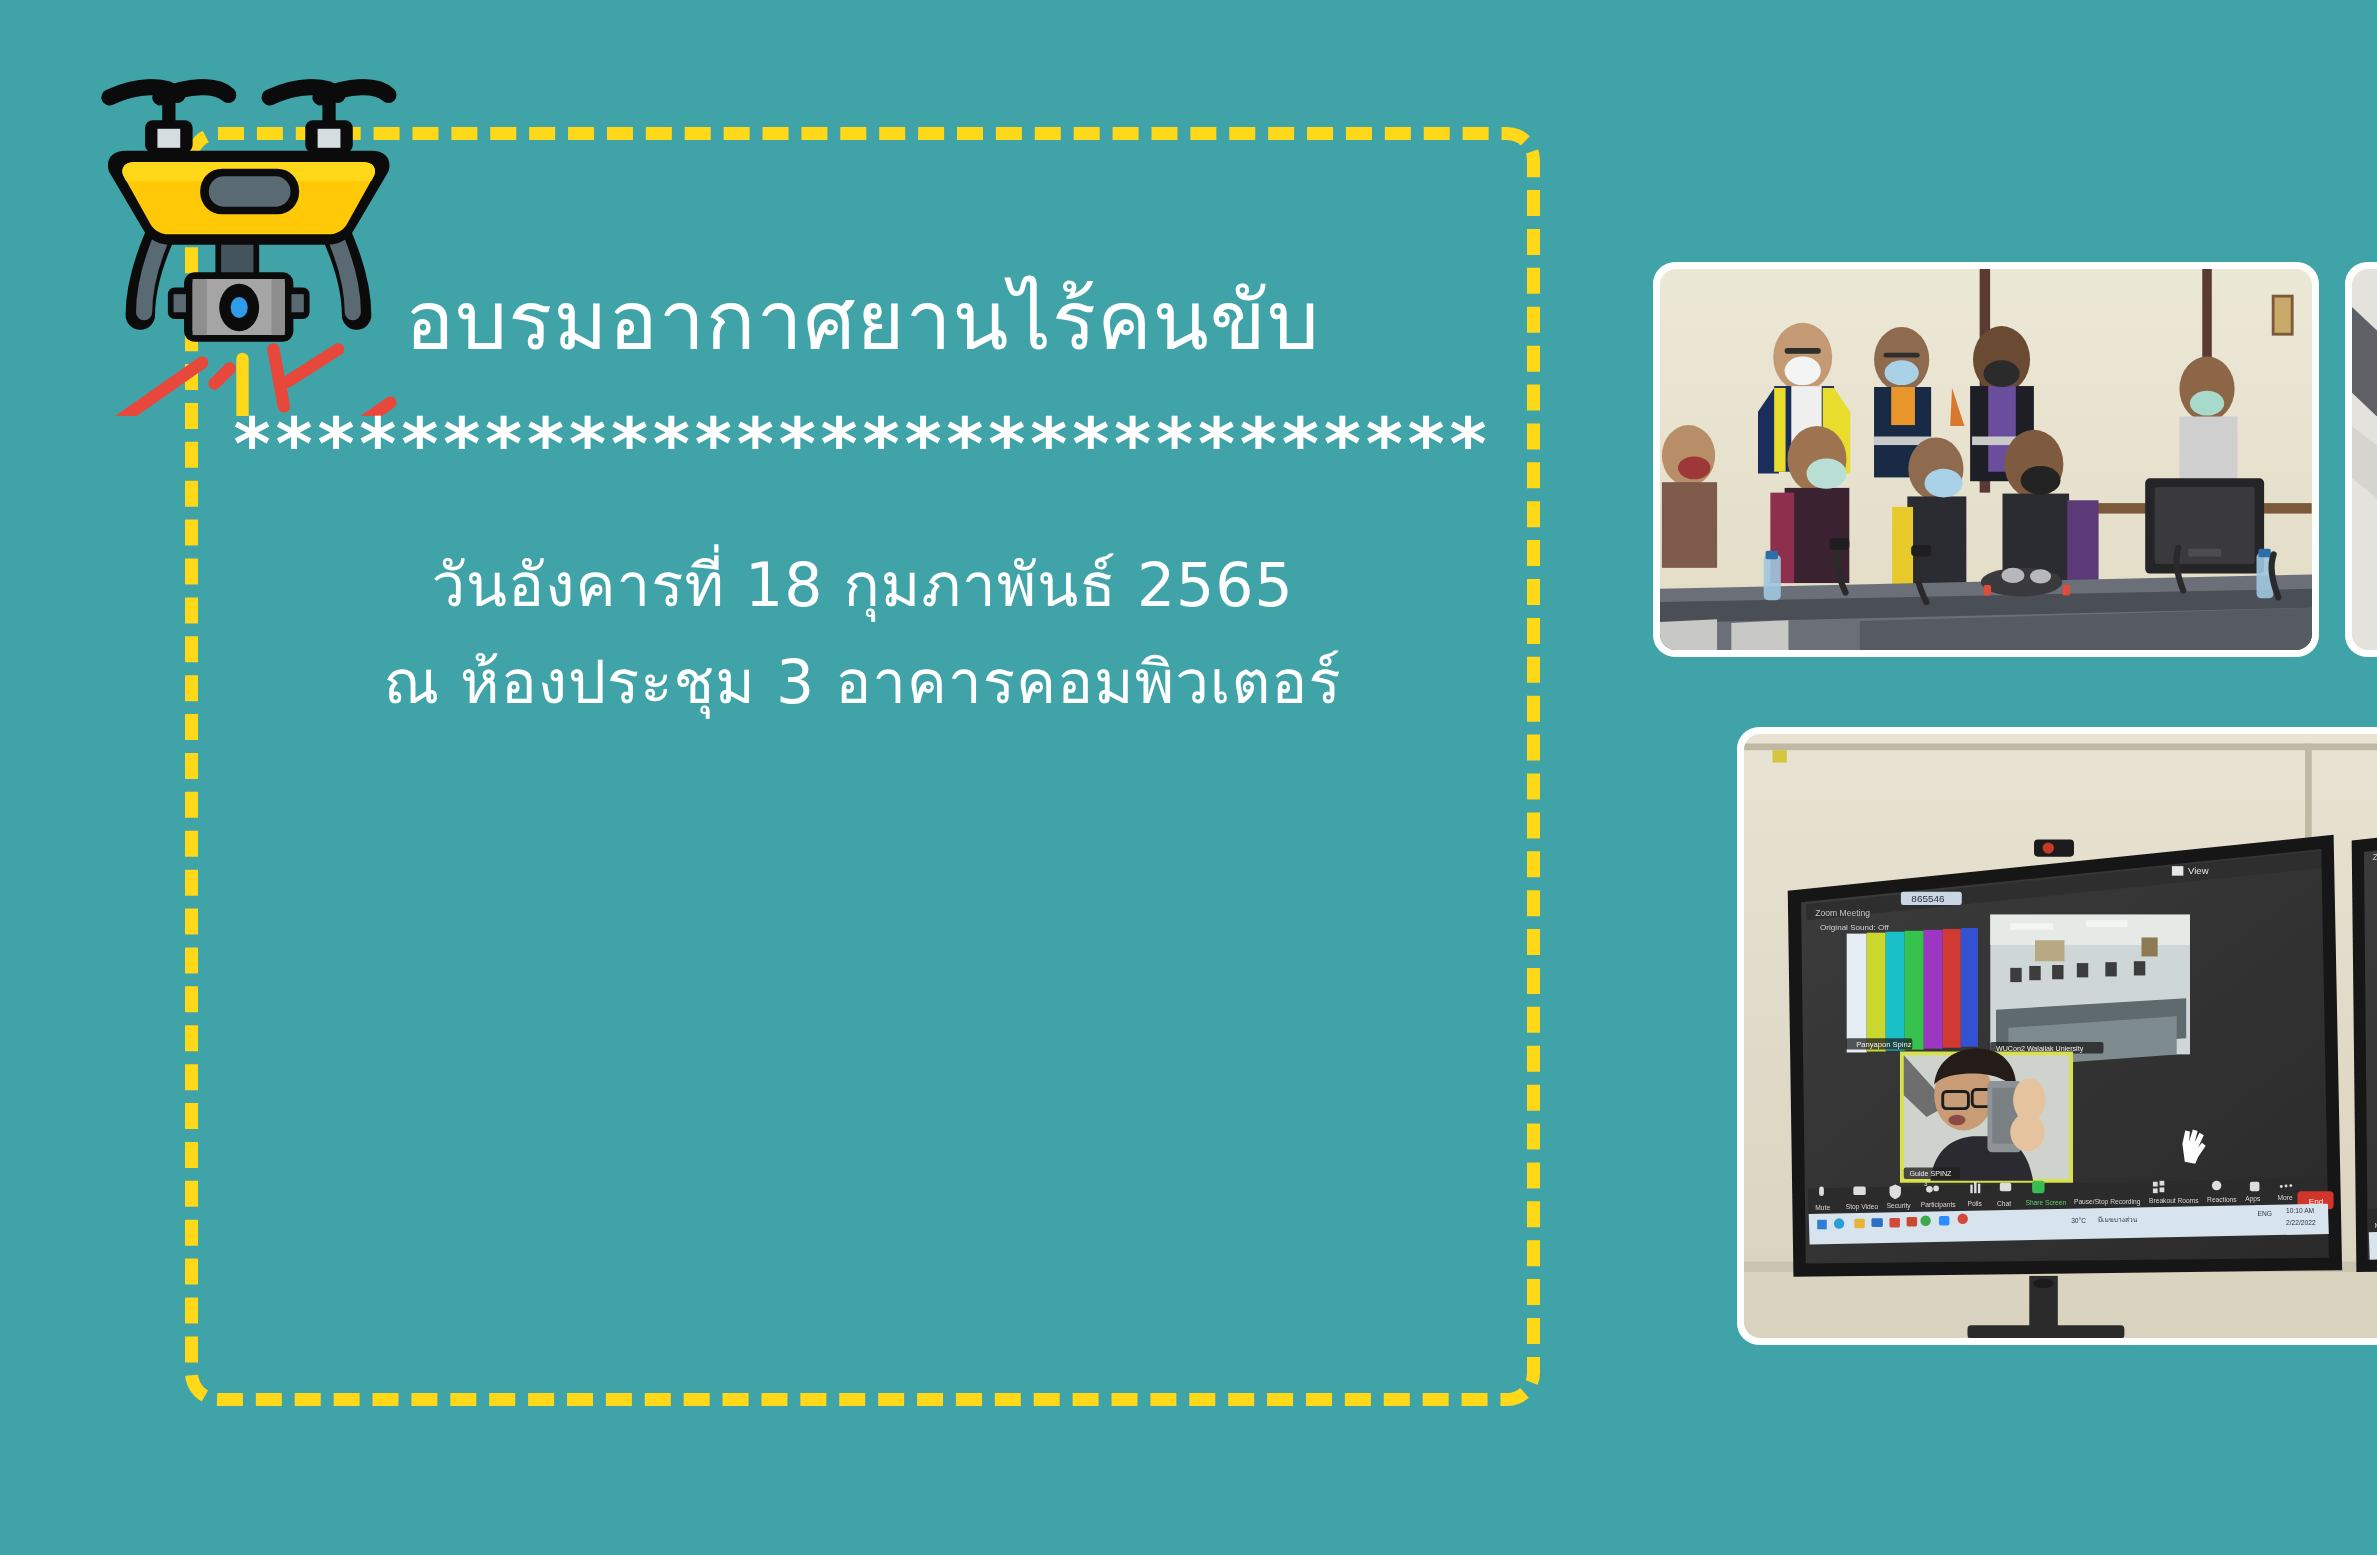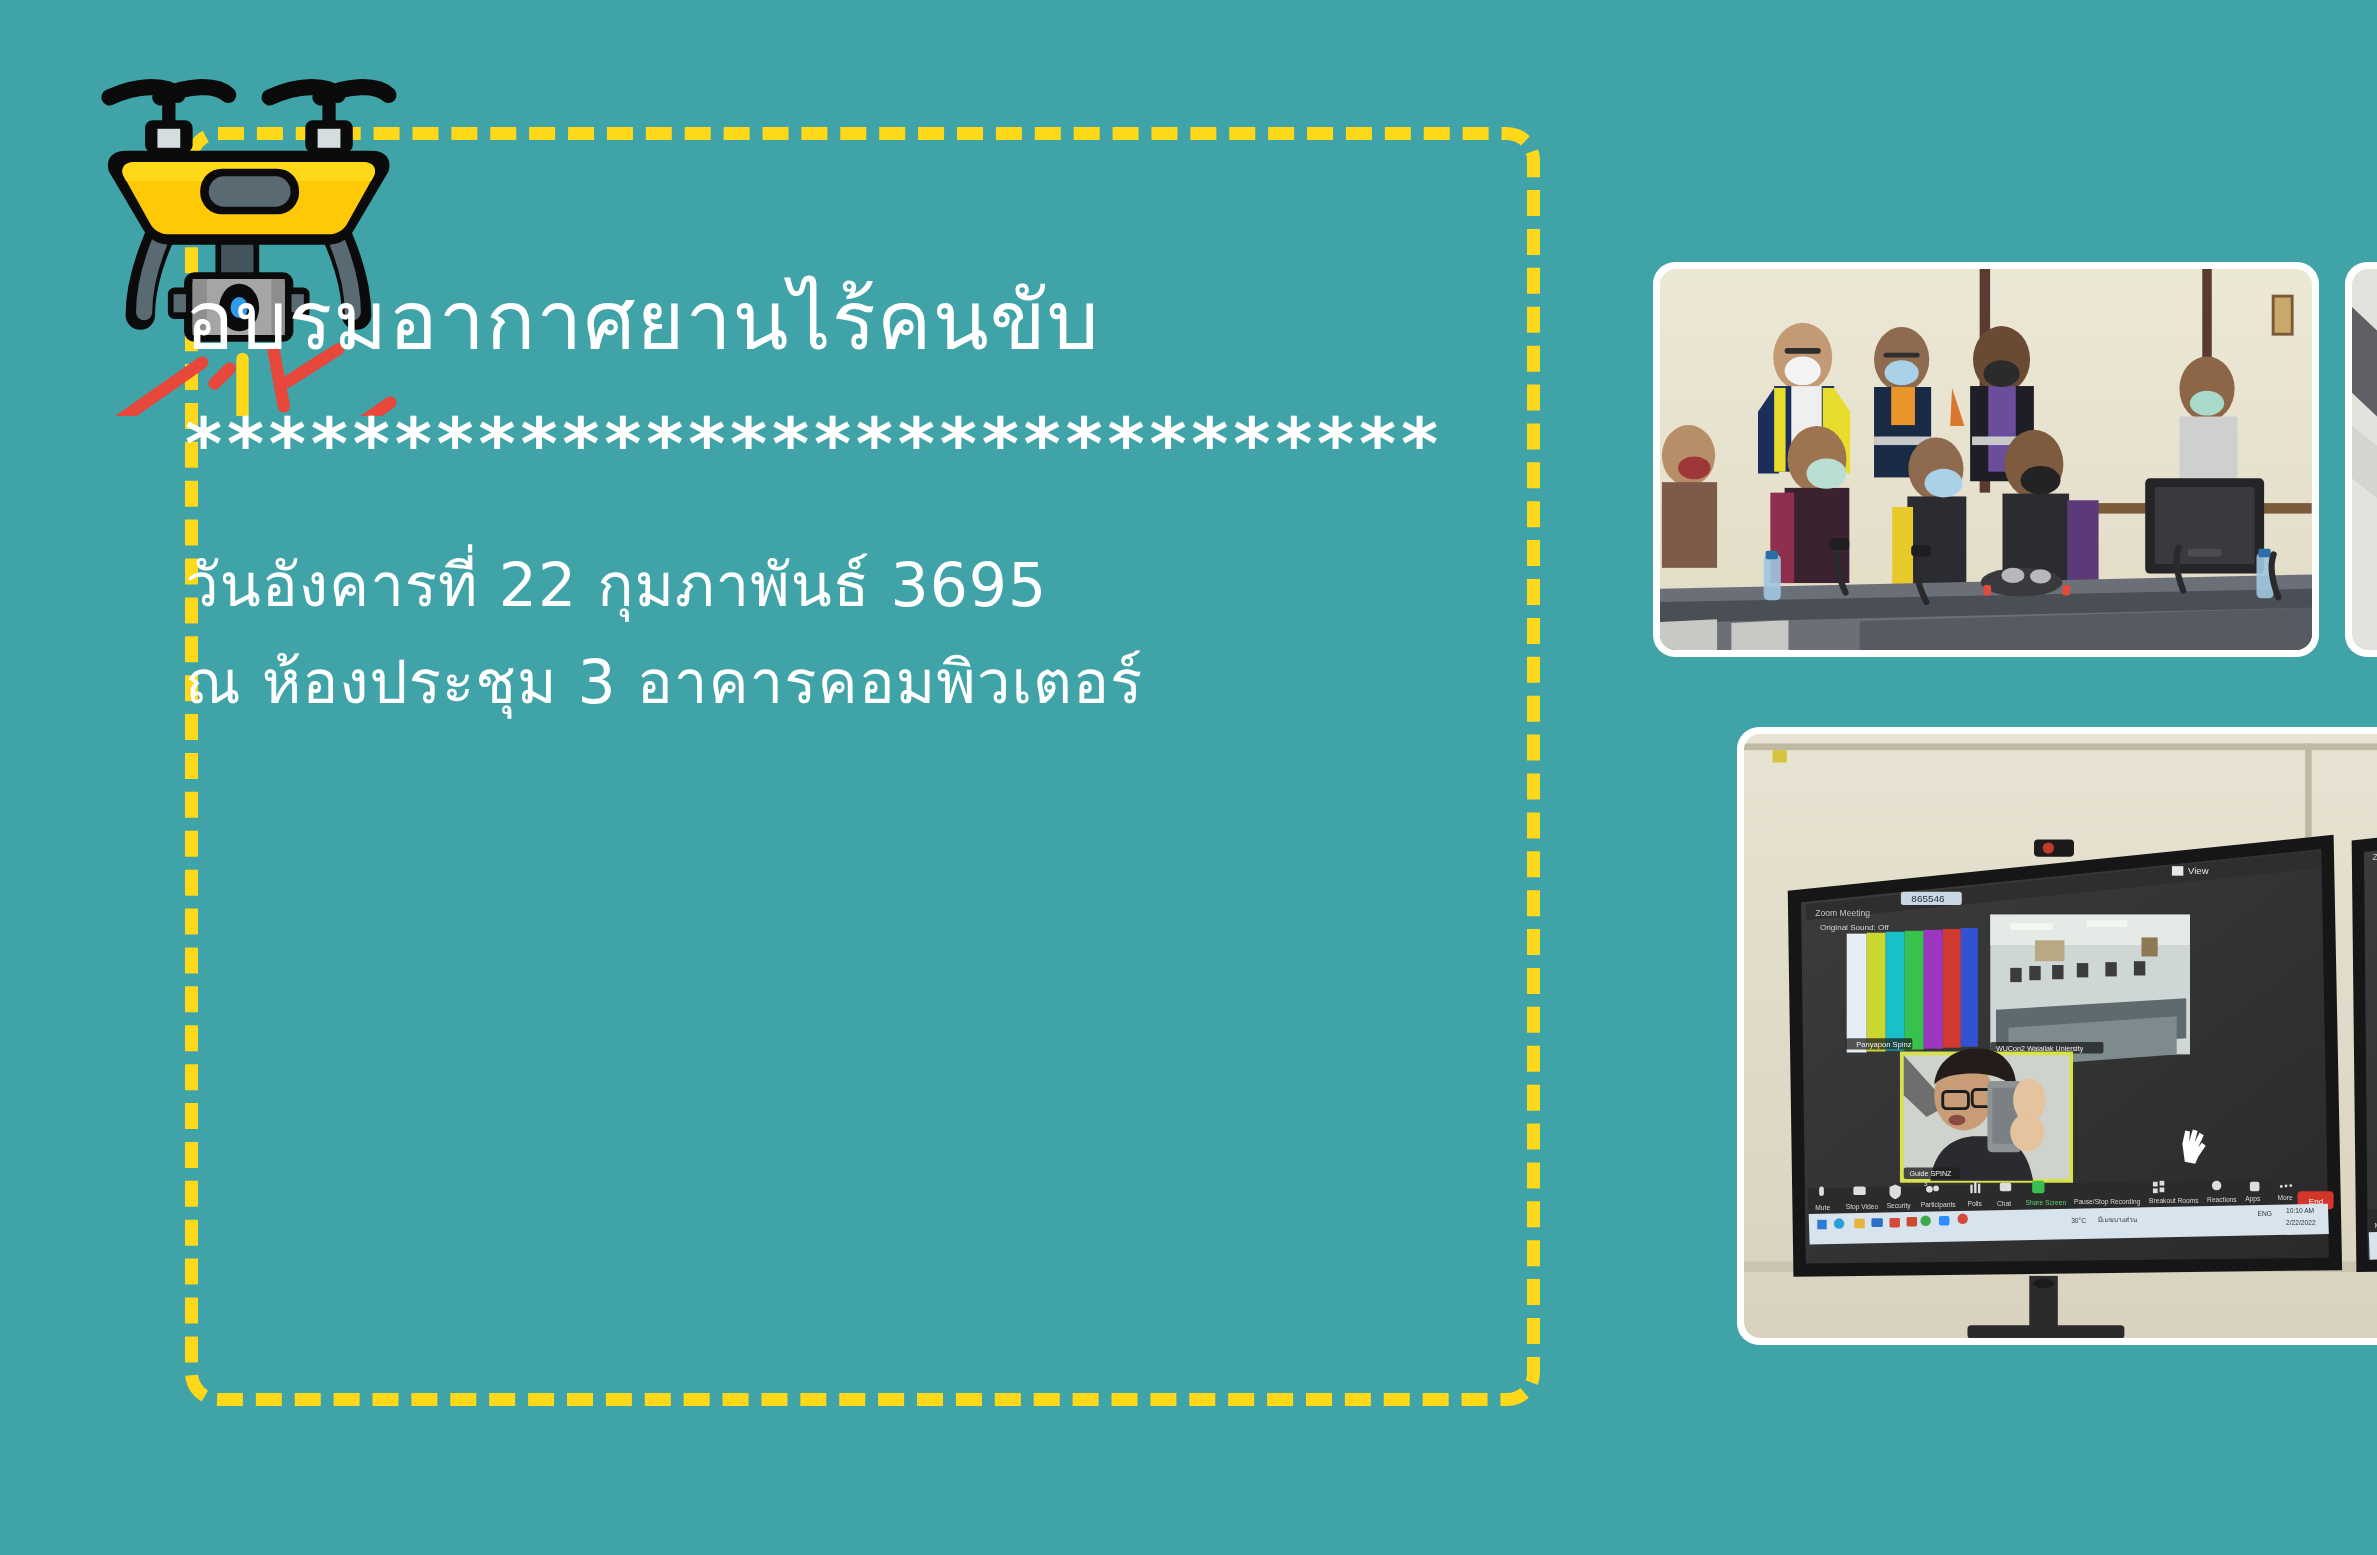--- a/index.html
+++ b/index.html
@@ -33,21 +33,21 @@
     position:absolute;left:50px;top:45px;
     width:347px;height:371px;
   }
   #drone-icon svg{display:block;width:100%;height:100%;}
 
   
   #text-block{
     position:absolute;
     left:185px;top:266px;
     width:1355px;
-    text-align:left;
+    text-align:center;
     color:#FFFFFF;
   }
   .title-line{
     font-family:"DejaVu Sans","Liberation Sans",sans-serif;
     font-size:82px;
     line-height:1.34;
     font-weight:400;
     letter-spacing:1px;
     white-space:nowrap;
   }
@@ -171,21 +171,21 @@
         <path d="M492 760 L470 640"></path>
       </g>
       <path d="M405 660 L405 790" stroke="#FFD819" stroke-width="26" stroke-linecap="round"></path>
     </svg>
   </div>
 
   <div id="text-block">
     <div class="title-line">อบรมอากาศยานไร้คนขับ</div>
     <div id="divider-asterisks">******************************</div>
     <div id="detail-lines">
-      <div class="detail-line">วันอังคารที่ 22 กุมภาพันธ์ 3695</div>
+      <div class="detail-line">วันอังคารที่ 18 กุมภาพันธ์ 2565</div>
       <div class="detail-line">ณ ห้องประชุม 3 อาคารคอมพิวเตอร์</div>
     </div>
   </div>
 
   <div id="photo-meeting" class="photo-card">
     <div class="photo-inner">
       <svg viewBox="0 0 1372 802" preserveAspectRatio="none">
         <defs>
           <linearGradient id="wallg" x1="0" y1="0" x2="0" y2="1">
             <stop offset="0" stop-color="#ECE8D6"></stop>

